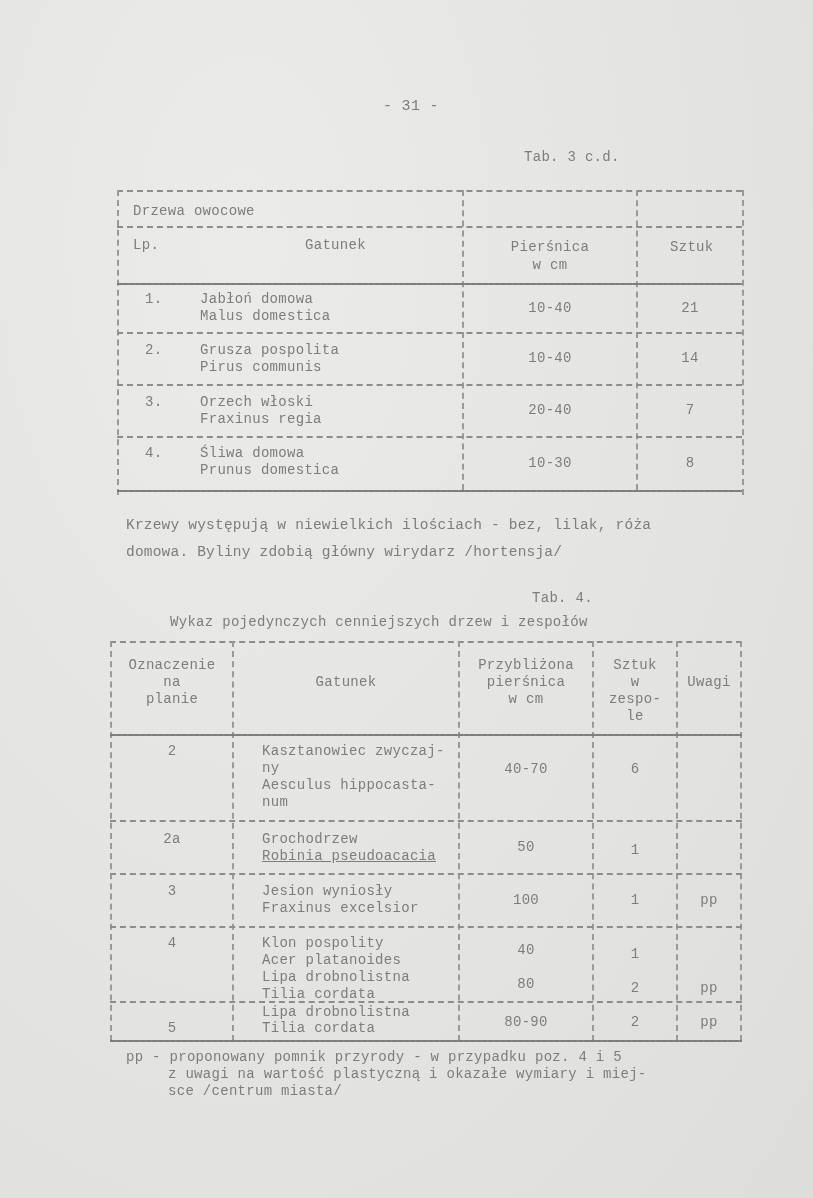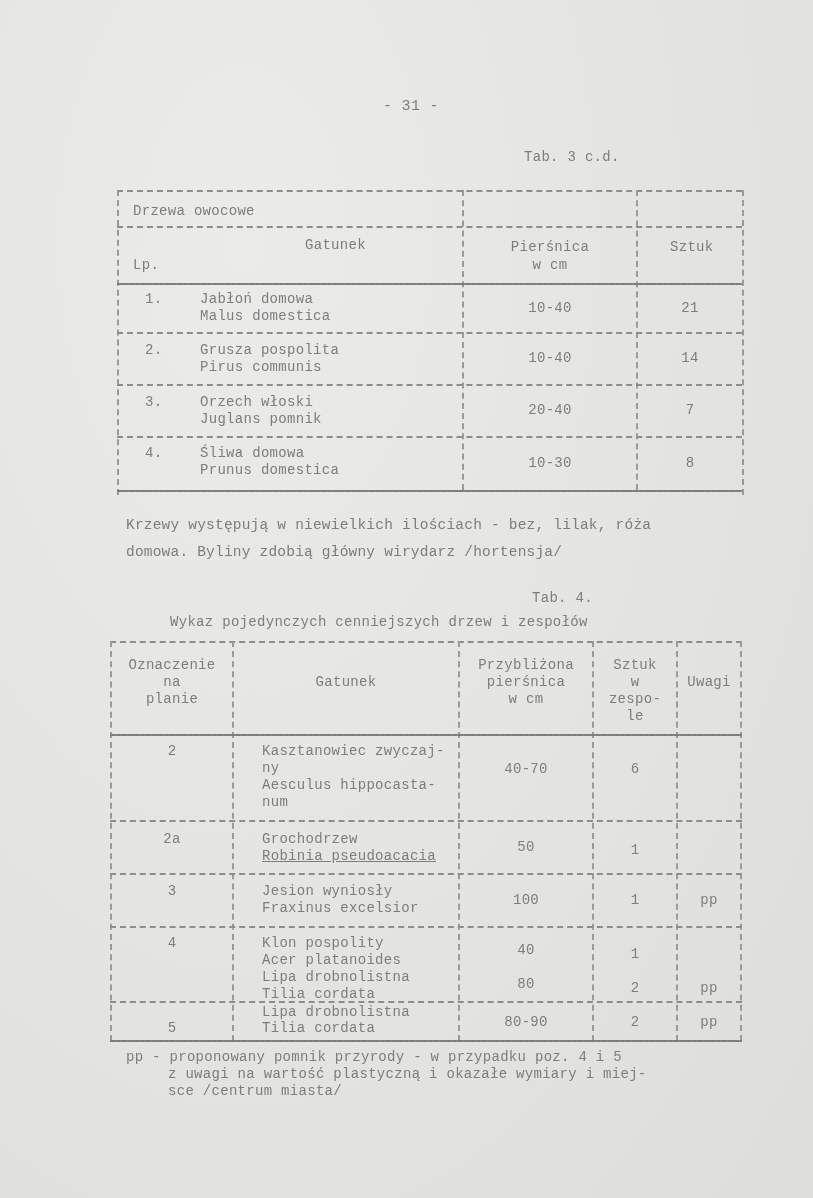--- a/index.html
+++ b/index.html
@@ -32,21 +32,21 @@
   <div>
     <div class="dash-h" style="left:117px; top:190px; width:625px;"></div>
     <div class="dash-v" style="left:117px; top:190px; height:305px;"></div>
     <div class="dash-v" style="left:742px; top:190px; height:305px;"></div>
     <div class="dash-v" style="left:462px; top:190px; height:300px;"></div>
     <div class="dash-v" style="left:636px; top:190px; height:300px;"></div>
 
     <div class="cell" style="left:133px; top:204px;">Drzewa owocowe</div>
     <div class="dash-h" style="left:117px; top:226px; width:625px;"></div>
 
-    <div class="cell" style="left:133px; top:238px;margin-top:20px;">Lp.</div>
+    <div class="cell" style="left:133px; top:238px;">Lp.</div>
     <div class="cell" style="left:305px; top:238px;">Gatunek</div>
     <div class="cell center" style="left:470px; width:160px; top:240px;">Pierśnica</div>
     <div class="cell center" style="left:470px; width:160px; top:258px;">w cm</div>
     <div class="cell" style="left:670px; top:240px;">Sztuk</div>
     <div class="dbl-h" style="left:117px; top:283px; width:625px;"></div>
 
     <div class="cell" style="left:145px; top:292px;">1.</div>
     <div class="cell" style="left:200px; top:292px;">Jabłoń domowa</div>
     <div class="cell" style="left:200px; top:309px;font-family:Liberation Mono, monospace;">Malus domestica</div>
     <div class="cell center" style="left:470px; width:160px; top:301px;">10-40</div>
@@ -55,21 +55,21 @@
 
     <div class="cell" style="left:145px; top:343px;">2.</div>
     <div class="cell" style="left:200px; top:343px;">Grusza pospolita</div>
     <div class="cell" style="left:200px; top:360px;">Pirus communis</div>
     <div class="cell center" style="left:470px; width:160px; top:351px;">10-40</div>
     <div class="cell center" style="left:645px; width:90px; top:351px;">14</div>
     <div class="dash-h" style="left:117px; top:384px; width:625px;"></div>
 
     <div class="cell" style="left:145px; top:395px;">3.</div>
     <div class="cell" style="left:200px; top:395px;text-align:right;">Orzech włoski</div>
-    <div class="cell" style="left:200px; top:412px;">Juglans pomnik</div>
+    <div class="cell" style="left:200px; top:412px;">Fraxinus regia</div>
     <div class="cell center" style="left:470px; width:160px; top:403px;">20-40</div>
     <div class="cell center" style="left:645px; width:90px; top:403px;">7</div>
     <div class="dash-h" style="left:117px; top:436px; width:625px;"></div>
 
     <div class="cell" style="left:145px; top:446px;">4.</div>
     <div class="cell" style="left:200px; top:446px;">Śliwa domowa</div>
     <div class="cell" style="left:200px; top:463px;">Prunus domestica</div>
     <div class="cell center" style="left:470px; width:160px; top:456px;">10-30</div>
     <div class="cell center" style="left:645px; width:90px; top:456px;">8</div>
     <div class="dbl-h" style="left:117px; top:490px; width:625px;"></div>

